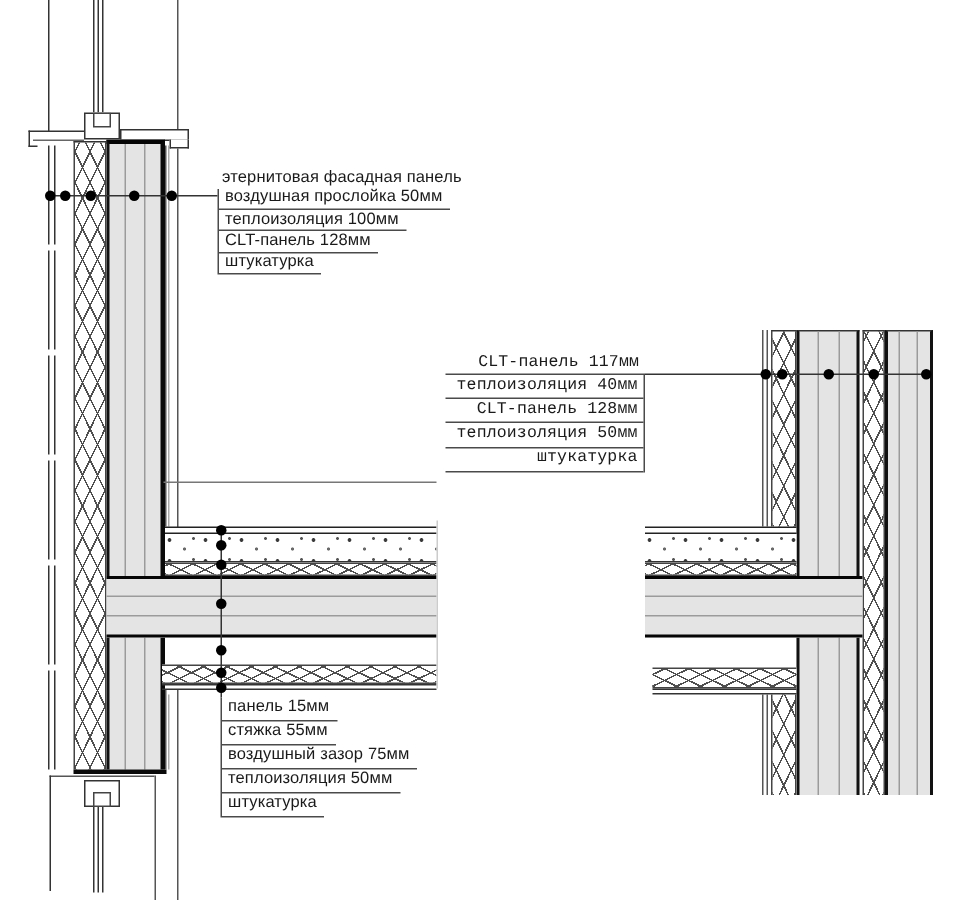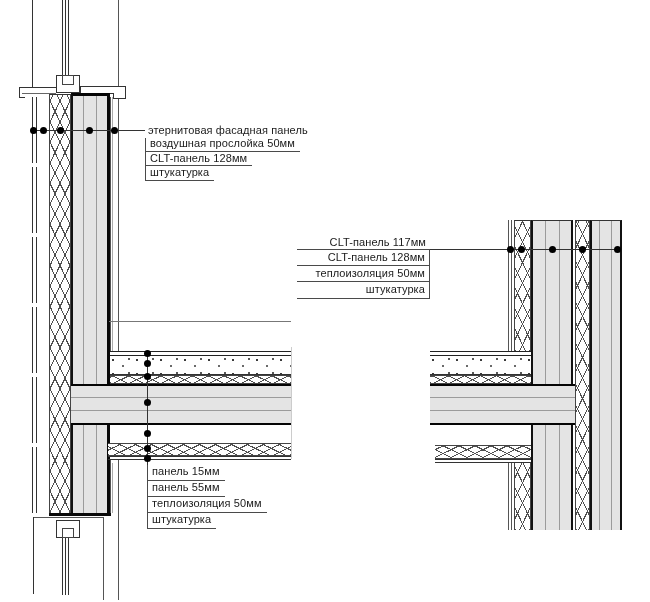--- a/index.html
+++ b/index.html
@@ -32,21 +32,21 @@
   .frame{position:absolute;box-sizing:border-box;background:#fff;border:1px solid #333;}
   .lbl-row{display:flex;align-items:center;border-bottom:1px solid #4a4a4a;
     font-size:11px;line-height:1;color:#1a1a1a;white-space:nowrap;
     padding:0 5px 1px 4px;width:max-content;box-sizing:border-box;letter-spacing:.1px;}
   .grp{position:absolute;}
   .grp-top .lbl-row{height:14.4px;}
   .grp-top .row-first{height:13.5px;border-bottom:none;padding-left:3px;}
   .grp-top .grp-body{border-left:1px solid #4a4a4a;width:max-content;}
   .grp-bot .lbl-row{height:16.1px;}
   .grp-bot .grp-body{border-left:1px solid #4a4a4a;width:max-content;}
-  .grp-mid{width:133px;}
+  .grp-mid{width:133px;font-family:Liberation Mono, monospace;}
   .grp-mid .lbl-row{height:16.2px;width:100%;justify-content:flex-end;padding-right:4px;}
   .grp-mid .row-first{height:12.5px;border-bottom:none;}
   .grp-mid .grp-body{border-right:1px solid #4a4a4a;}
   .grp-mid .row-leader{border-bottom:1px solid #4a4a4a;}
 </style>
 </head>
 <body>
 
 <div id="canvas">
 
@@ -162,61 +162,70 @@
 
   <div class="vl" style="left:147px;top:351px;height:114px;background:#333"></div>
   <div class="dot" style="left:144px;top:349.5px"></div>
   <div class="dot" style="left:144px;top:360px"></div>
   <div class="dot" style="left:144px;top:372.5px"></div>
   <div class="dot" style="left:144px;top:398.5px"></div>
   <div class="dot" style="left:144px;top:429.5px"></div>
   <div class="dot" style="left:144px;top:444.5px"></div>
   <div class="dot" style="left:144px;top:454.5px"></div>
 
-  <div class="grp grp-top" style="left:145px;top:124px">
+  <div class="grp grp-top" style="left:145px;top:112px">
     <div class="lbl-row row-first">
       <span>этернитовая фасадная панель</span>
     </div>
     <div class="grp-body">
       <div class="lbl-row">
           <span>воздушная прослойка 50мм</span>
+        </div>
+      <div class="lbl-row">
+          <span>теплоизоляция 100мм</span>
         </div>
       <div class="lbl-row">
           <span>CLT-панель 128мм</span>
         </div>
       <div class="lbl-row">
           <span>штукатурка</span>
         </div>
     </div>
   </div>
 
   <div class="grp grp-mid" style="left:297px;top:237.5px">
     <div class="lbl-row row-first row-leader">
       <span>CLT-панель 117мм</span>
     </div>
     <div class="grp-body">
       <div class="lbl-row">
+          <span>теплоизоляция 40мм</span>
+        </div>
+      <div class="lbl-row">
           <span>CLT-панель 128мм</span>
         </div>
       <div class="lbl-row">
           <span>теплоизоляция 50мм</span>
         </div>
       <div class="lbl-row">
           <span>штукатурка</span>
         </div>
     </div>
   </div>
 
   <div class="grp grp-bot" style="left:147px;top:464.5px">
     <div class="grp-body">
       <div class="lbl-row">
           <span>панель 15мм</span>
         </div>
       <div class="lbl-row">
-          <span>панель 55мм</span>
+          <span>стяжка 55мм</span>
+        </div>
+      <div class="lbl-row">
+          <span>воздушный зазор 75мм</span>
         </div>
       <div class="lbl-row">
           <span>теплоизоляция 50мм</span>
         </div>
       <div class="lbl-row">
           <span>штукатурка</span>
         </div>
     </div>
   </div>
 

